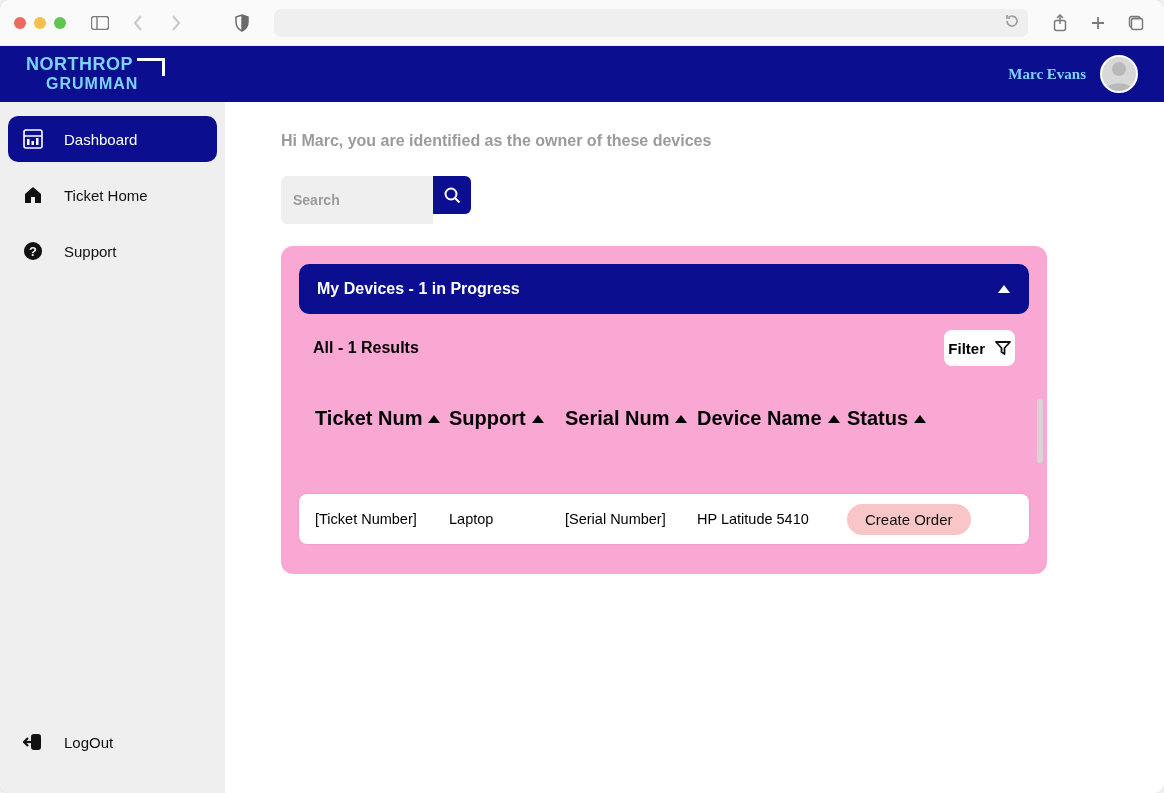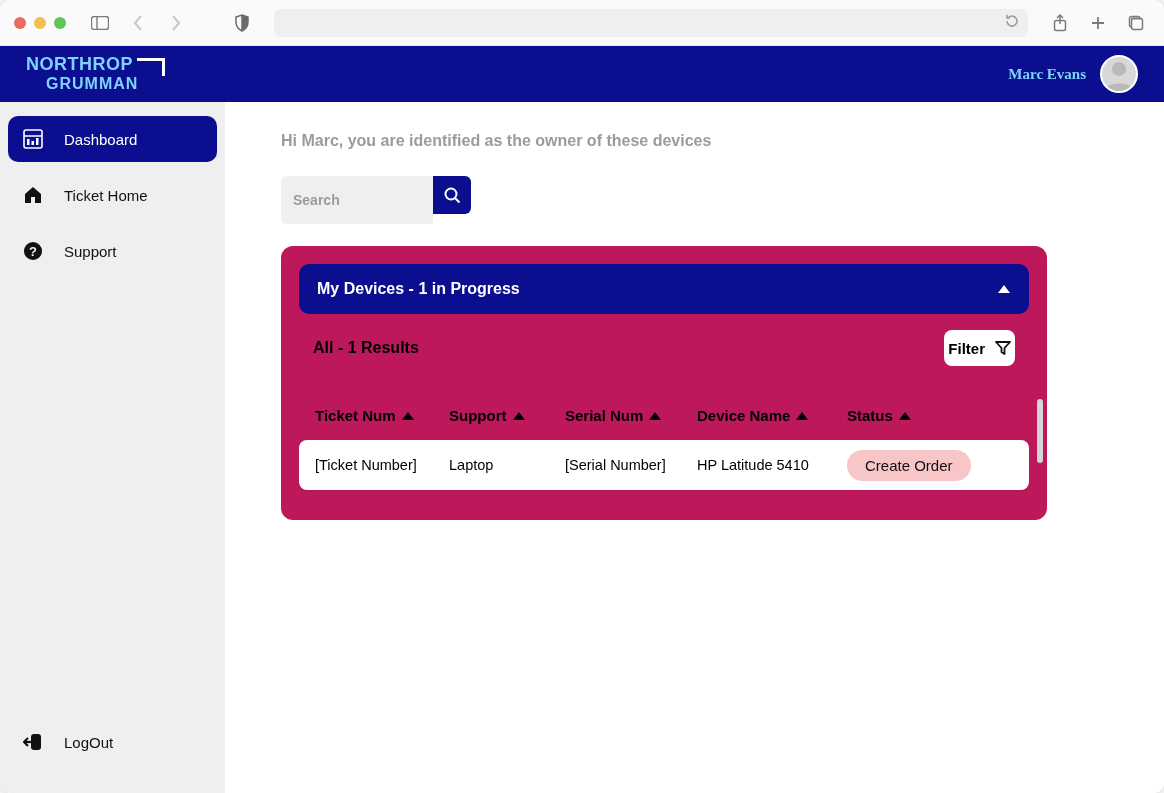--- a/index.html
+++ b/index.html
@@ -61,42 +61,42 @@
     width:152px; height:48px; border:none; background:#efefef; border-radius:6px 0 0 6px;
     padding:0 12px; font-size:14px; color:#333;
   }
   .search-input::placeholder { color:#9b9b9b; font-weight:600; }
   .search-btn {
     width:38px; height:38px; border:none; background:#0a0e8f; border-radius:0 6px 6px 0;
     display:flex; align-items:center; justify-content:center; cursor:pointer;
   }
 
   .panel {
-    background:#be185d; border-radius:12px; padding:18px 18px 30px 18px; width: 766px;
+    background:#f9a8d4; border-radius:12px; padding:18px 18px 30px 18px; width: 766px;
   }
   .panel-header {
     background:#0a0e8f; color:#fff; border-radius:10px; height:50px;
     display:flex; align-items:center; justify-content:space-between; padding:0 18px;
     font-weight:700; font-size:16px; margin-bottom:16px;
   }
   .panel-sub-row { display:flex; justify-content:space-between; align-items:center; padding: 0 14px 0 14px; margin-bottom:30px; }
   .panel-sub { font-weight:800; font-size:16px; }
   .filter-btn {
     background:#fff; border:none; border-radius:8px; height:36px; padding:0 4px;
     display:flex; align-items:center; gap:10px; font-weight:800; font-size:15px; cursor:pointer;
   }
 
   .table { position:relative; }
-  .thead { display:flex; padding: 0 16px 16px 16px; font-weight:800; font-size:15px;margin-top:41px; }
+  .thead { display:flex; padding: 0 16px 16px 16px; font-weight:800; font-size:20px;margin-top:41px; }
   .th { display:flex; align-items:center; gap:6px; }
   .c1{width:134px;} .c2{width:116px;} .c3{width:132px;} .c4{width:150px;} .c5{width:130px;}
   .sort-caret { width:0;height:0;border-left:6px solid transparent;border-right:6px solid transparent;border-bottom:8px solid #000; display:inline-block;}
   .trow {
     background:#fff; border-radius:8px; height:50px; display:flex; align-items:center;
-    padding:0 16px; font-size:14.5px; box-shadow: 0 0 2px rgba(0,0,0,0.15);
+    padding:0 16px; font-size:14.5px; box-shadow: 0 0 2px rgba(0,0,0,0.15); margin-top: 48px;
   }
   .status-pill {
     background:#f8c6c6; color:#111; padding:7px 18px; border-radius:18px;
     font-size:15px; display:inline-block;
   }
   .scroll-ind { position:absolute; right:-14px; top:-8px; width:6px; height:64px; background:#d6d6d6; border-radius:4px; }
 
   svg { display:block; }
 </style>
 </head>

